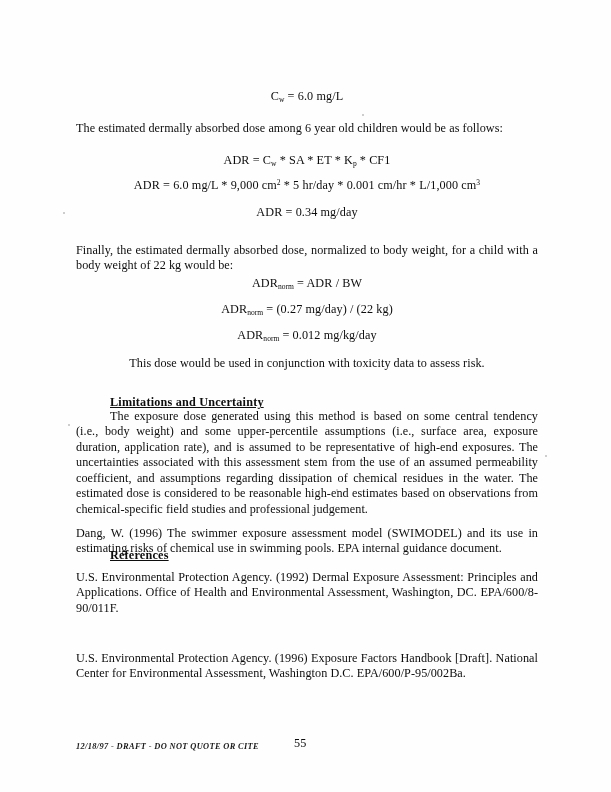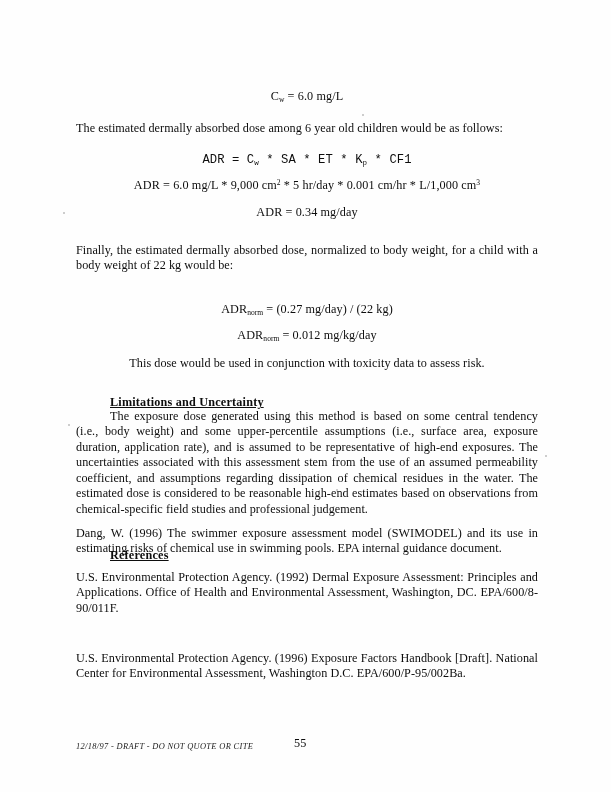--- a/index.html
+++ b/index.html
@@ -72,21 +72,21 @@
 
   
   .row { position: absolute; left: 0; width: 462px; }
 
   
   .footer-note {
     position: absolute;
     left: 76px;
     top: 742px;
     font-style: italic;
-    font-weight: normal;
+    font-weight: bold;
     font-size: 8.4px;
     letter-spacing: 0.35px;
     white-space: nowrap;
     color: #1a1a1a;
   }
   .page-number {
     position: absolute;
     left: 294px;
     top: 736px;
     font-size: 12.2px;
@@ -111,28 +111,29 @@
   <div class="speck" style="left:362px; top:114px; width:2px; height:2px;"></div>
   <div class="speck" style="left:336px; top:489px; width:2px; height:2px;"></div>
   <div class="speck" style="left:545px; top:455px; width:2px; height:2px;"></div>
 
   <div class="content">
 
     <div class="row eq" style="top:82px;"><span>C</span><sub>w</sub><span> = 6.0 mg/L</span></div>
 
     <div class="row para flush" style="top:113px;">The estimated dermally absorbed dose among 6 year old children would be as follows:</div>
 
-    <div class="row eq" style="top:146px;font-family:Liberation Mono, monospace;"><span>ADR = C</span><sub>w</sub><span> * SA * ET * K</span><sub>p</sub><span> * CF1</span></div>
+    <div class="row eq" style="top:146px;"><span>ADR = C</span><sub>w</sub><span> * SA * ET * K</span><sub>p</sub><span> * CF1</span></div>
 
     <div class="row eq" style="top:171px;"><span>ADR = 6.0 mg/L * 9,000 cm</span><sup>2</sup><span> * 5 hr/day * 0.001 cm/hr * L/1,000 cm</span><sup>3</sup></div>
 
     <div class="row eq" style="top:198px;">ADR = 0.34 mg/day</div>
 
     <div class="row para" style="top:235px;">Finally, the estimated dermally absorbed dose, normalized to body weight, for a child with a body weight of 22 kg would be:</div>
 
+    <div class="row eq" style="top:269px;"><span>ADR</span><sub>norm</sub><span> = ADR / BW</span></div>
 
     <div class="row eq" style="top:295px;"><span>ADR</span><sub>norm</sub><span> = (0.27 mg/day) / (22 kg)</span></div>
 
     <div class="row eq" style="top:321px;"><span>ADR</span><sub>norm</sub><span> = 0.012 mg/kg/day</span></div>
 
     <div class="row para flush" style="top:348px;text-align:center;">This dose would be used in conjunction with toxicity data to assess risk.</div>
 
     <div class="row" style="top:371px;margin-top:13px;">
       <span class="heading">Limitations and Uncertainty</span>
     </div>

